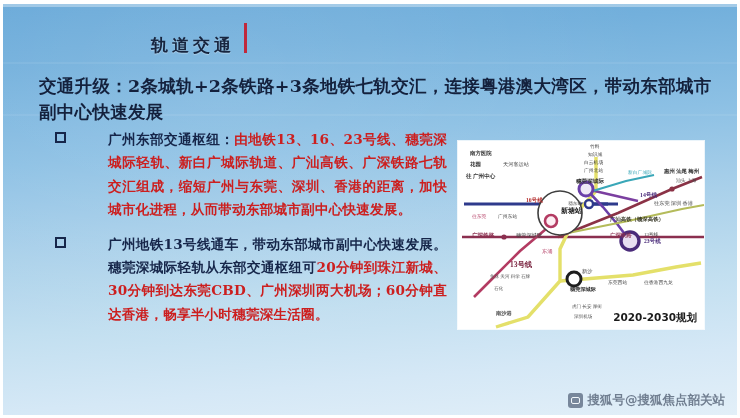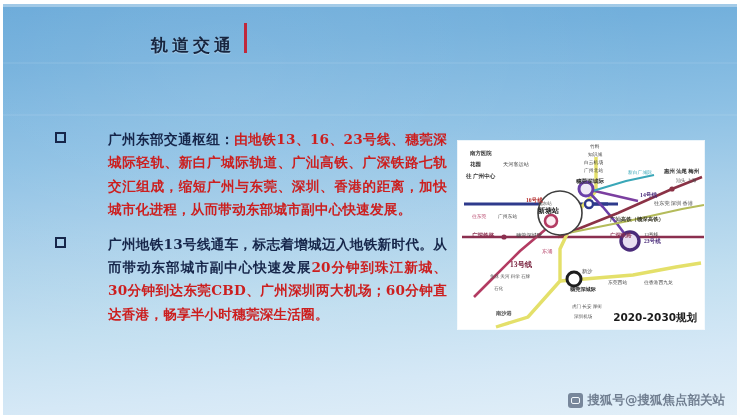--- a/index.html
+++ b/index.html
@@ -79,21 +79,21 @@
   .map-caption{
     position:absolute;right:7px;bottom:4px;
     font-family:"DejaVu Sans","Liberation Sans",sans-serif;
     font-size:10.5px;font-weight:700;color:#1b1b1b;white-space:nowrap;
   }
   .mlabel{
     position:absolute;font-family:Liberation Serif, serif;
     white-space:nowrap;line-height:1;
   }
   .hub-text{
-    position:absolute;left:80px;top:60px;width:44px;text-align:left;
+    position:absolute;left:80px;top:60px;width:44px;text-align:right;
     font-family:"DejaVu Sans","Liberation Sans",sans-serif;
     font-size:7px;font-weight:700;color:#222;line-height:1.25;
   }
   .hub-text small{display:block;font-size:4.6px;font-weight:400;color:#555;}
 
   
   .watermark{
     position:absolute;right:12px;bottom:6px;display:flex;align-items:center;
     opacity:0.62;
   }
@@ -118,31 +118,32 @@
   <div class="vignette"></div>
   <div class="band" style="top:0px;height:3px;background:rgba(255,255,255,0.35);"></div>
   <div class="band" style="top:58px;height:2px;"></div>
   <div class="band" style="top:110px;height:2px;"></div>
 
   <div class="title-row">
     <div class="title-text">轨道交通</div>
     <div class="title-bar"></div>
   </div>
 
+  <div class="headline">交通升级：2条城轨+2条铁路+3条地铁七轨交汇，连接粤港澳大湾区，带动东部城市副中心快速发展</div>
 
   <div class="bullets">
 
     <div class="bullet">
       <div class="bullet-mark"></div>
       <div class="bullet-body"><span>广州东部交通枢纽：</span><span class="hl">由地铁13、16、23号线、穗莞深城际轻轨、新白广城际轨道、广汕高铁、广深铁路七轨交汇组成，缩短广州与东莞、深圳、香港的距离，加快城市化进程，从而带动东部城市副中心快速发展。</span></div>
     </div>
 
     <div class="bullet">
       <div class="bullet-mark"></div>
-      <div class="bullet-body"><span>广州地铁13号线通车，标志着增城迈入地铁新时代。从而带动东部城市副中心快速发展</span><span class="hl">20分钟到珠江新城、30分钟到达东莞CBD、广州深圳两大机场；60分钟直达香港，畅享半小时穗莞深生活圈。</span></div>
+      <div class="bullet-body"><span>广州地铁13号线通车，带动东部城市副中心快速发展。穗莞深城际轻轨从东部交通枢纽可</span><span class="hl">20分钟到珠江新城、30分钟到达东莞CBD、广州深圳两大机场；60分钟直达香港，畅享半小时穗莞深生活圈。</span></div>
     </div>
 
   </div>
 
   <div class="map-panel">
     <div class="map-inner">
 
       <svg width="246" height="188" viewBox="0 0 246 188" style="position:absolute;left:0;top:0;">
 
         <path d="M6 63 L131 63 L131 63 L160 63" stroke="#2e3a8c" stroke-width="3.2" fill="none"></path>

